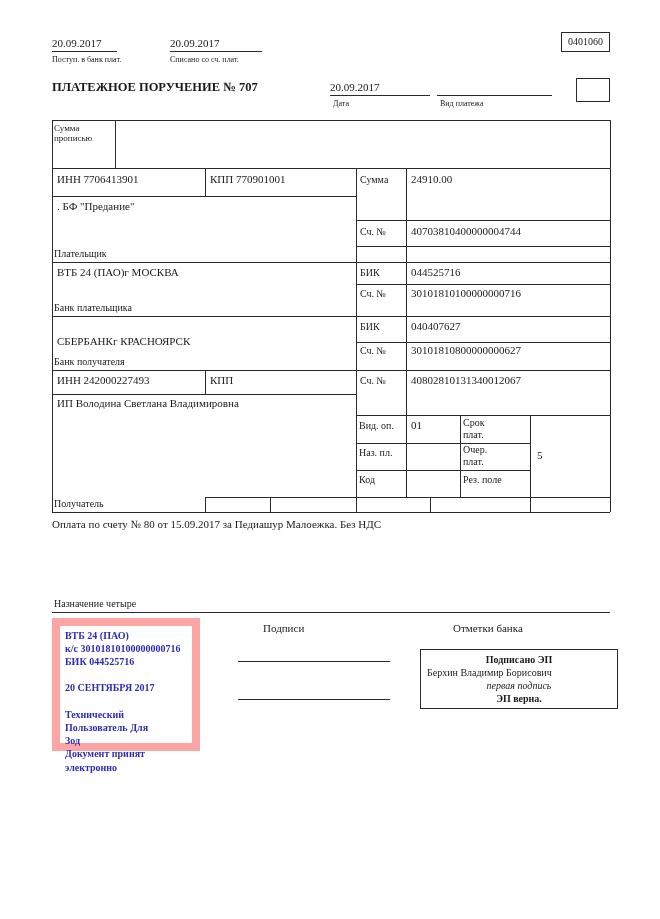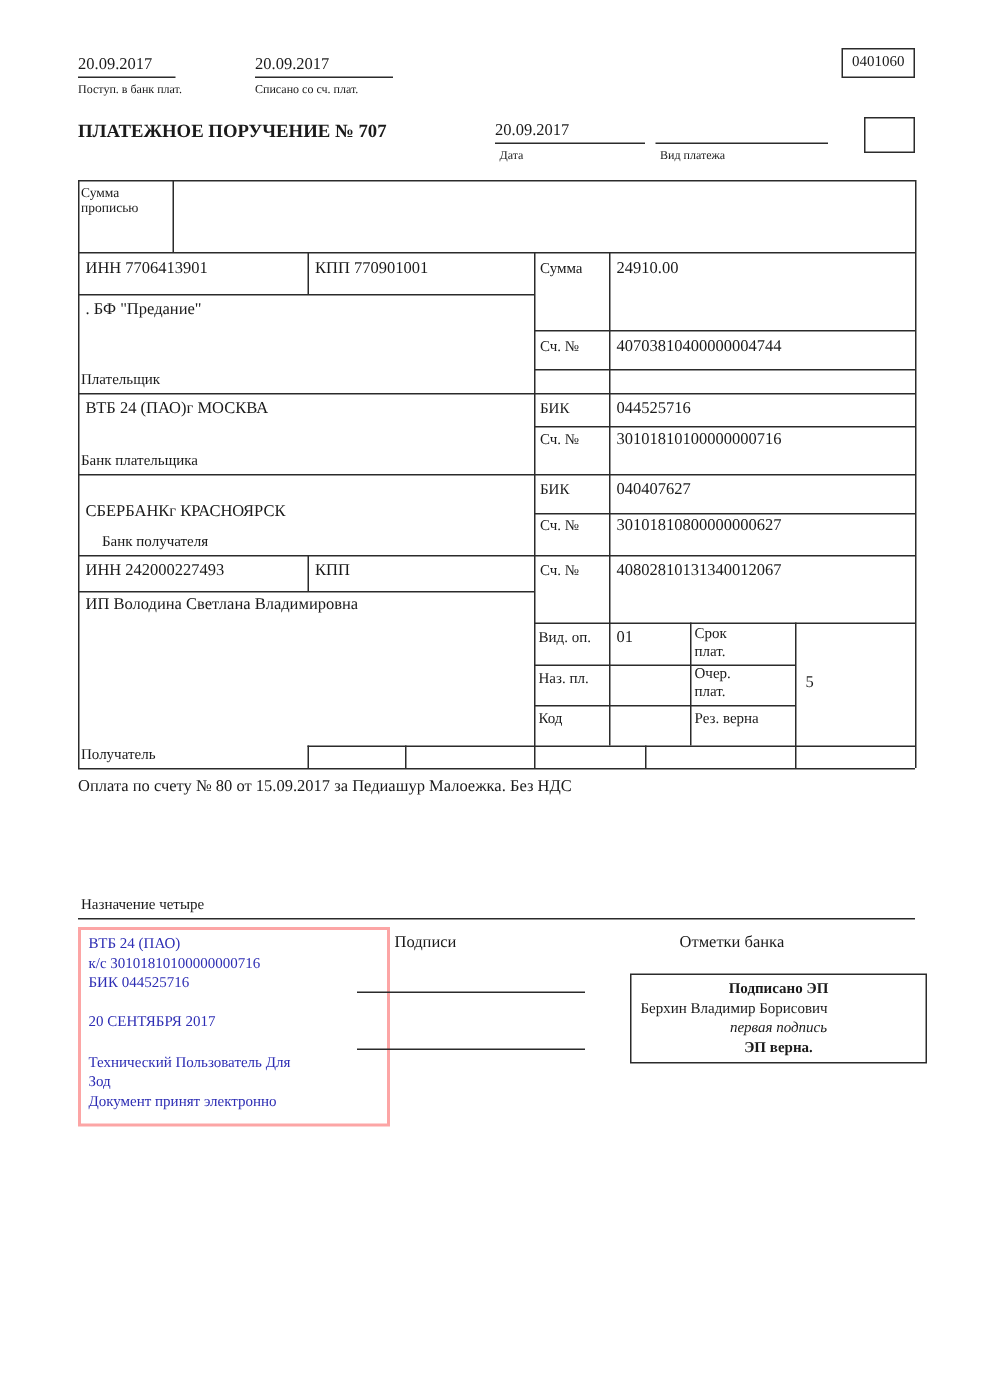--- a/index.html
+++ b/index.html
@@ -10,23 +10,23 @@
   .hl{position:absolute;height:1px;background:#2b2b2b;}
   .vl{position:absolute;width:1px;background:#2b2b2b;}
   .f8{font-size:8px;}
   .f9{font-size:9px;}
   .f10{font-size:10px;}
   .f11{font-size:11px;}
   .f12{font-size:12.5px;}
   .b{font-weight:bold;}
   .i{font-style:italic;}
   .box{position:absolute;border:1px solid #2b2b2b;box-sizing:border-box;}
-  .stamp{position:absolute;left:52px;top:618px;width:208px;height:133px;
-         border:2px solid #fca5a5;box-sizing:border-box;color:#2d2db4;
-         font-size:10px;padding:3px 5px;line-height:1.32;}
+  .stamp{position:absolute;left:52px;top:618px;width:148px;height:133px;
+         border:8px solid #fca5a5;box-sizing:border-box;color:#2d2db4;
+         font-size:10px;padding:3px 5px;line-height:1.32;font-weight:bold;}
   .epbox{position:absolute;left:420px;top:649px;width:198px;height:60px;
          border:1px solid #2b2b2b;box-sizing:border-box;font-size:10px;
          padding:3px 6px;line-height:1.3;}
   .ctr{text-align:center;}
 </style>
 </head>
 <body>
 
 <div class="page">
 
@@ -95,36 +95,36 @@
   <div class="t f11" style="left:411px;top:266px">044525716</div>
   <div class="t f10" style="left:360px;top:288px">Сч. №</div>
   <div class="t f11" style="left:411px;top:287px">30101810100000000716</div>
   <div class="t f10" style="left:54px;top:302px">Банк плательщика</div>
 
   <div class="t f11" style="left:57px;top:335px">СБЕРБАНКг КРАСНОЯРСК</div>
   <div class="t f10" style="left:360px;top:321px">БИК</div>
   <div class="t f11" style="left:411px;top:320px">040407627</div>
   <div class="t f10" style="left:360px;top:345px">Сч. №</div>
   <div class="t f11" style="left:411px;top:344px">30101810800000000627</div>
-  <div class="t f10" style="left:68px;top:356px">Банк получателя</div>
+  <div class="t f10" style="left:54px;top:356px">Банк получателя</div>
 
   <div class="t f11" style="left:57px;top:374px">ИНН 242000227493</div>
   <div class="t f11" style="left:210px;top:374px">КПП</div>
   <div class="t f10" style="left:360px;top:375px">Сч. №</div>
   <div class="t f11" style="left:411px;top:374px">40802810131340012067</div>
   <div class="t f11" style="left:57px;top:397px">ИП Володина Светлана Владимировна</div>
 
   <div class="t f10" style="left:359px;top:420px">Вид. оп.</div>
   <div class="t f11" style="left:411px;top:419px">01</div>
   <div class="t f10 w" style="left:463px;top:417px;width:44px">Срок плат.</div>
   <div class="t f10" style="left:359px;top:447px">Наз. пл.</div>
   <div class="t f10 w" style="left:463px;top:444px;width:44px">Очер. плат.</div>
   <div class="t f11" style="left:537px;top:449px">5</div>
   <div class="t f10" style="left:359px;top:474px">Код</div>
-  <div class="t f10" style="left:463px;top:474px">Рез. верна</div>
+  <div class="t f10" style="left:463px;top:474px">Рез. поле</div>
   <div class="t f10" style="left:54px;top:498px">Получатель</div>
 
   <div class="t f11" style="left:52px;top:518px">Оплата по счету № 80 от 15.09.2017 за Педиашур Малоежка. Без НДС</div>
   <div class="t f10" style="left:54px;top:598px">Назначение четыре</div>
 
   <div class="stamp">
     <div>ВТБ 24 (ПАО)</div>
     <div>к/с 30101810100000000716</div>
     <div>БИК 044525716</div>
     <div style="margin-top:12px">20 СЕНТЯБРЯ 2017</div>

